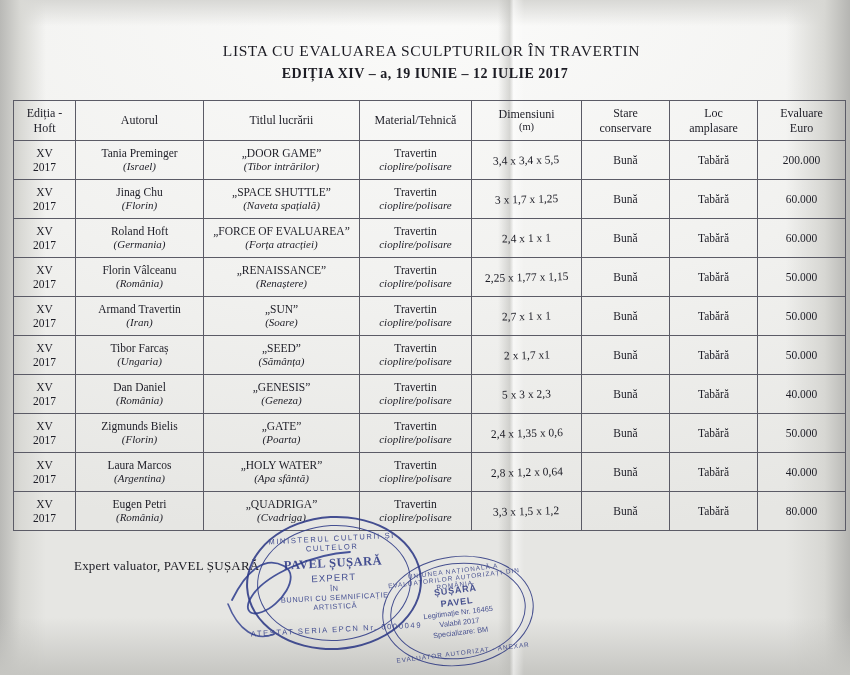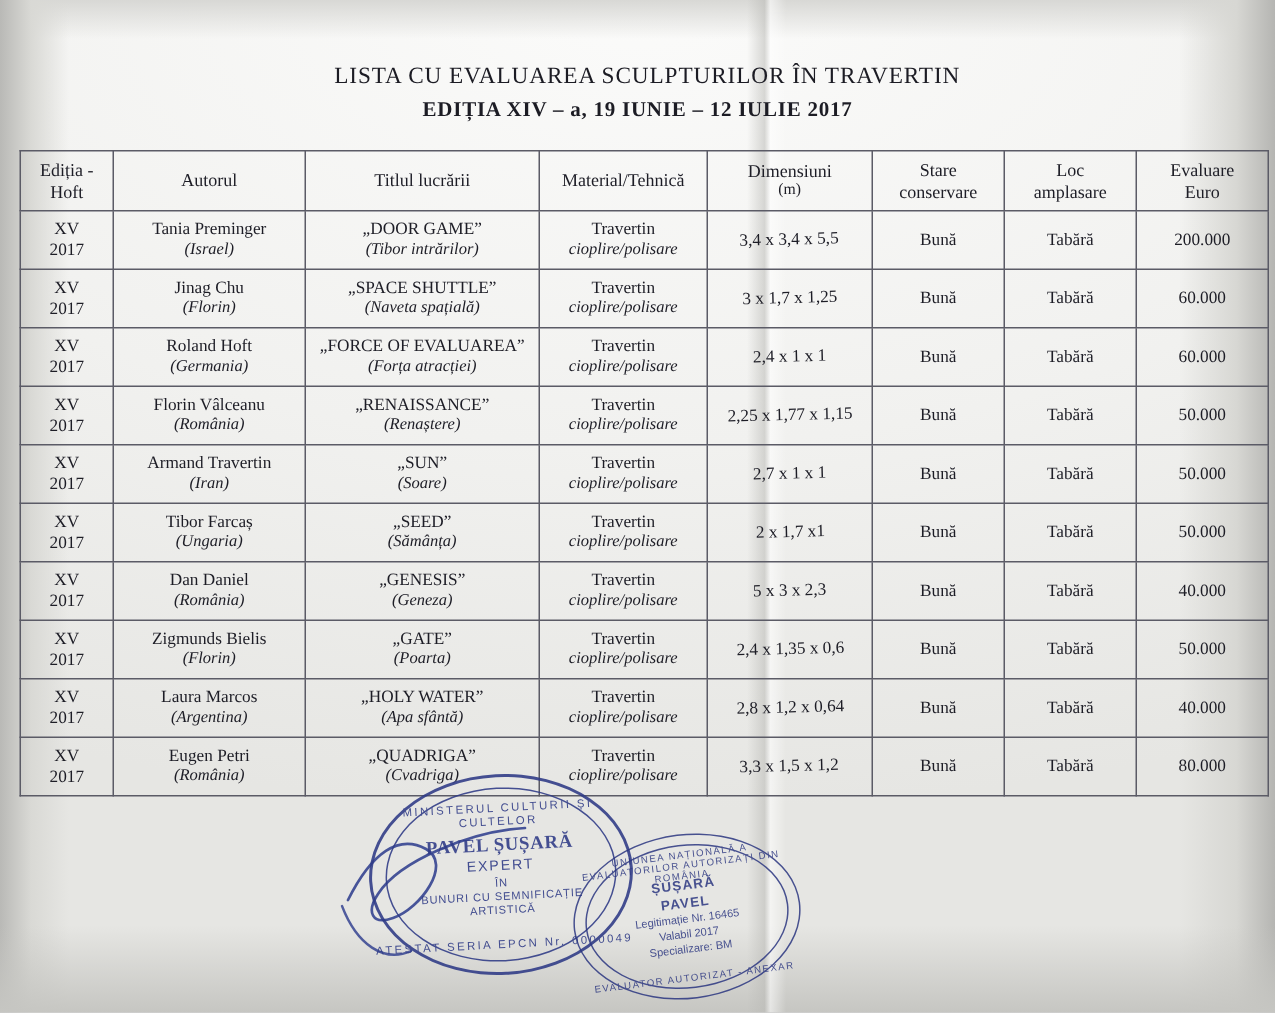--- a/index.html
+++ b/index.html
@@ -522,20 +522,21 @@
           </td>
           <td class="c5">Bună</td>
           <td class="c6">Tabără</td>
           <td class="c7">80.000</td>
         </tr>
 
       </tbody>
     </table>
   </div>
 
+  <div class="sig-row">Expert valuator,  PAVEL ȘUȘARĂ</div>
 
   <svg class="signature" viewBox="0 0 220 120">
     <path d="M10,66 C26,34 44,22 62,32 C80,42 58,72 40,78 C26,83 22,74 30,62 C44,40 92,20 128,18" fill="none" stroke="#2a3a8c" stroke-width="1.8" stroke-linecap="round" opacity=".85"></path>
     <path d="M6,70 C16,96 34,108 52,100" fill="none" stroke="#2a3a8c" stroke-width="1.6" stroke-linecap="round" opacity=".8"></path>
   </svg>
 
   <div class="stamp-round">
     <div class="arc-top">MINISTERUL CULTURII ȘI CULTELOR</div>
     <div class="core">
       <div class="nm">PAVEL ȘUȘARĂ</div>

